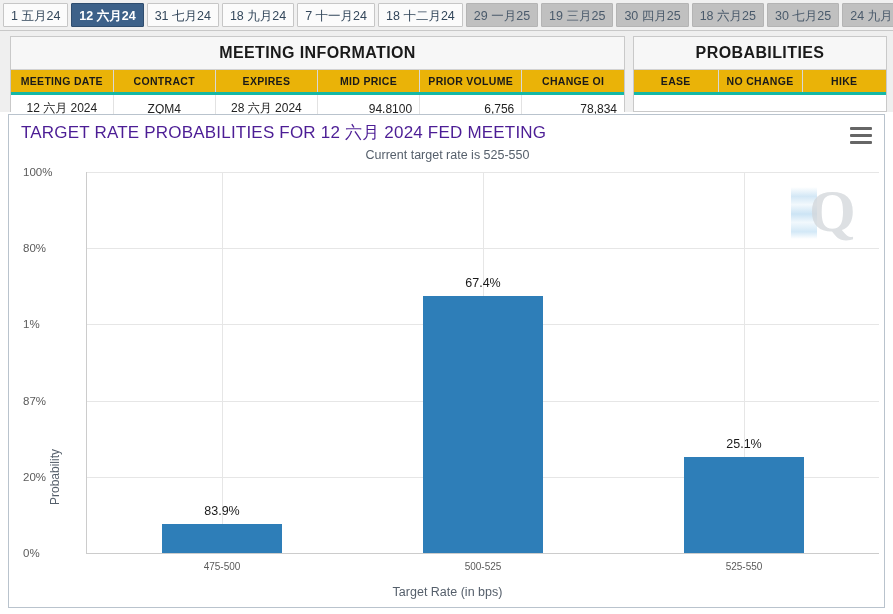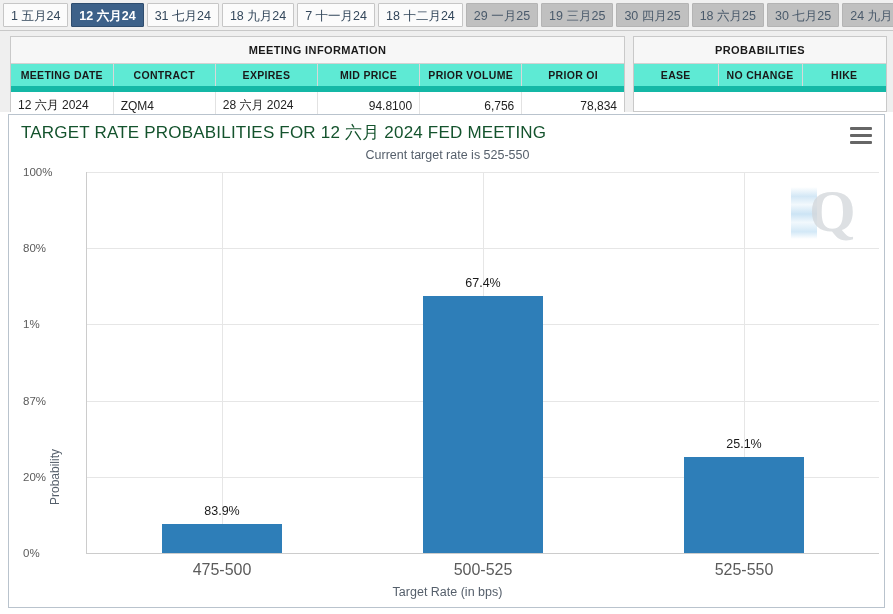--- a/index.html
+++ b/index.html
@@ -72,68 +72,68 @@
     box-sizing: border-box;
   }
   .panel.meeting { width: 615px; }
   .panel.prob { width: 254px; }
   table.info {
     border-collapse: collapse;
     width: 100%;
     table-layout: fixed;
   }
   table.info th.caption {
-    font-size: 11px;
+    font-size: 16px;
     font-weight: bold;
     color: #1a1a1a;
     letter-spacing: 0.4px;
     text-align: center;
     padding: 7px 0 7px;
     background: #f7f7f7;
     border-bottom: 1px solid #d2d2d2;
   }
   table.info th.col {
     font-size: 10.5px;
     font-weight: bold;
     color: #1a1a1a;
     letter-spacing: 0.3px;
     text-align: center;
     padding: 5px 4px;
-    background: #5eead4;
+    background: #eab308;
     border-right: 1px solid #d8d8d8;
-    border-bottom: 6px solid #14b8a6;
+    border-bottom: 3px solid #14b8a6;
   }
   table.info th.col:last-child { border-right: none; }
   table.info td {
     font-size: 12px;
     color: #222;
     padding: 5px 7px;
     background: #ffffff;
     border-right: 1px solid #e2e2e2;
   }
   table.info td:last-child { border-right: none; }
-  td.c { text-align: left; }
+  td.c { text-align: center; }
   td.r { text-align: right; }
 
   
   .chart-card {
     position: absolute;
     left: 8px; top: 114px;
     width: 877px;
     height: 494px;
     background: #ffffff;
     border: 1px solid #b9c3cd;
     box-sizing: border-box;
     overflow: hidden;
   }
   .chart-title {
     position: absolute;
     left: 12px; top: 6px;
     font-size: 17px;
-    color: #14532d;
+    color: #4c1d95;
     letter-spacing: 0.2px;
     white-space: nowrap;
   }
   .chart-subtitle {
     position: absolute;
     left: 0; top: 33px;
     width: 877px;
     text-align: center;
     font-size: 12.5px;
     color: #555f6b;
@@ -239,21 +239,21 @@
   .bar-label {
     position: absolute;
     font-size: 12.5px;
     color: #1a1a1a;
     text-align: center;
     transform: translateX(-50%);
   }
   .xtick {
     position: absolute;
     top: 446px;
-    font-size: 16px;
+    font-size: 10px;
     color: #5b5b5b;
     text-align: center;
     transform: translateX(-50%);
     white-space: nowrap;
   }
 </style>
 </head>
 <body>
 
 <div class="tabstrip">
@@ -278,21 +278,21 @@
       <tbody>
           <tr>
         <th class="caption" colspan="6">MEETING INFORMATION</th>
       </tr>
       <tr>
         <th class="col" style="width:117px">MEETING DATE</th>
         <th class="col" style="width:103px">CONTRACT</th>
         <th class="col" style="width:104px">EXPIRES</th>
         <th class="col" style="width:92px">MID PRICE</th>
         <th class="col" style="width:113px">PRIOR VOLUME</th>
-        <th class="col">PRIOR OI</th>
+        <th class="col">CHANGE OI</th>
       </tr>
       <tr>
         <td class="c">12 六月 2024</td>
         <td class="c">ZQM4</td>
         <td class="c">28 六月 2024</td>
         <td class="r">94.8100</td>
         <td class="r">6,756</td>
         <td class="r">78,834</td>
       </tr>
     </tbody>

